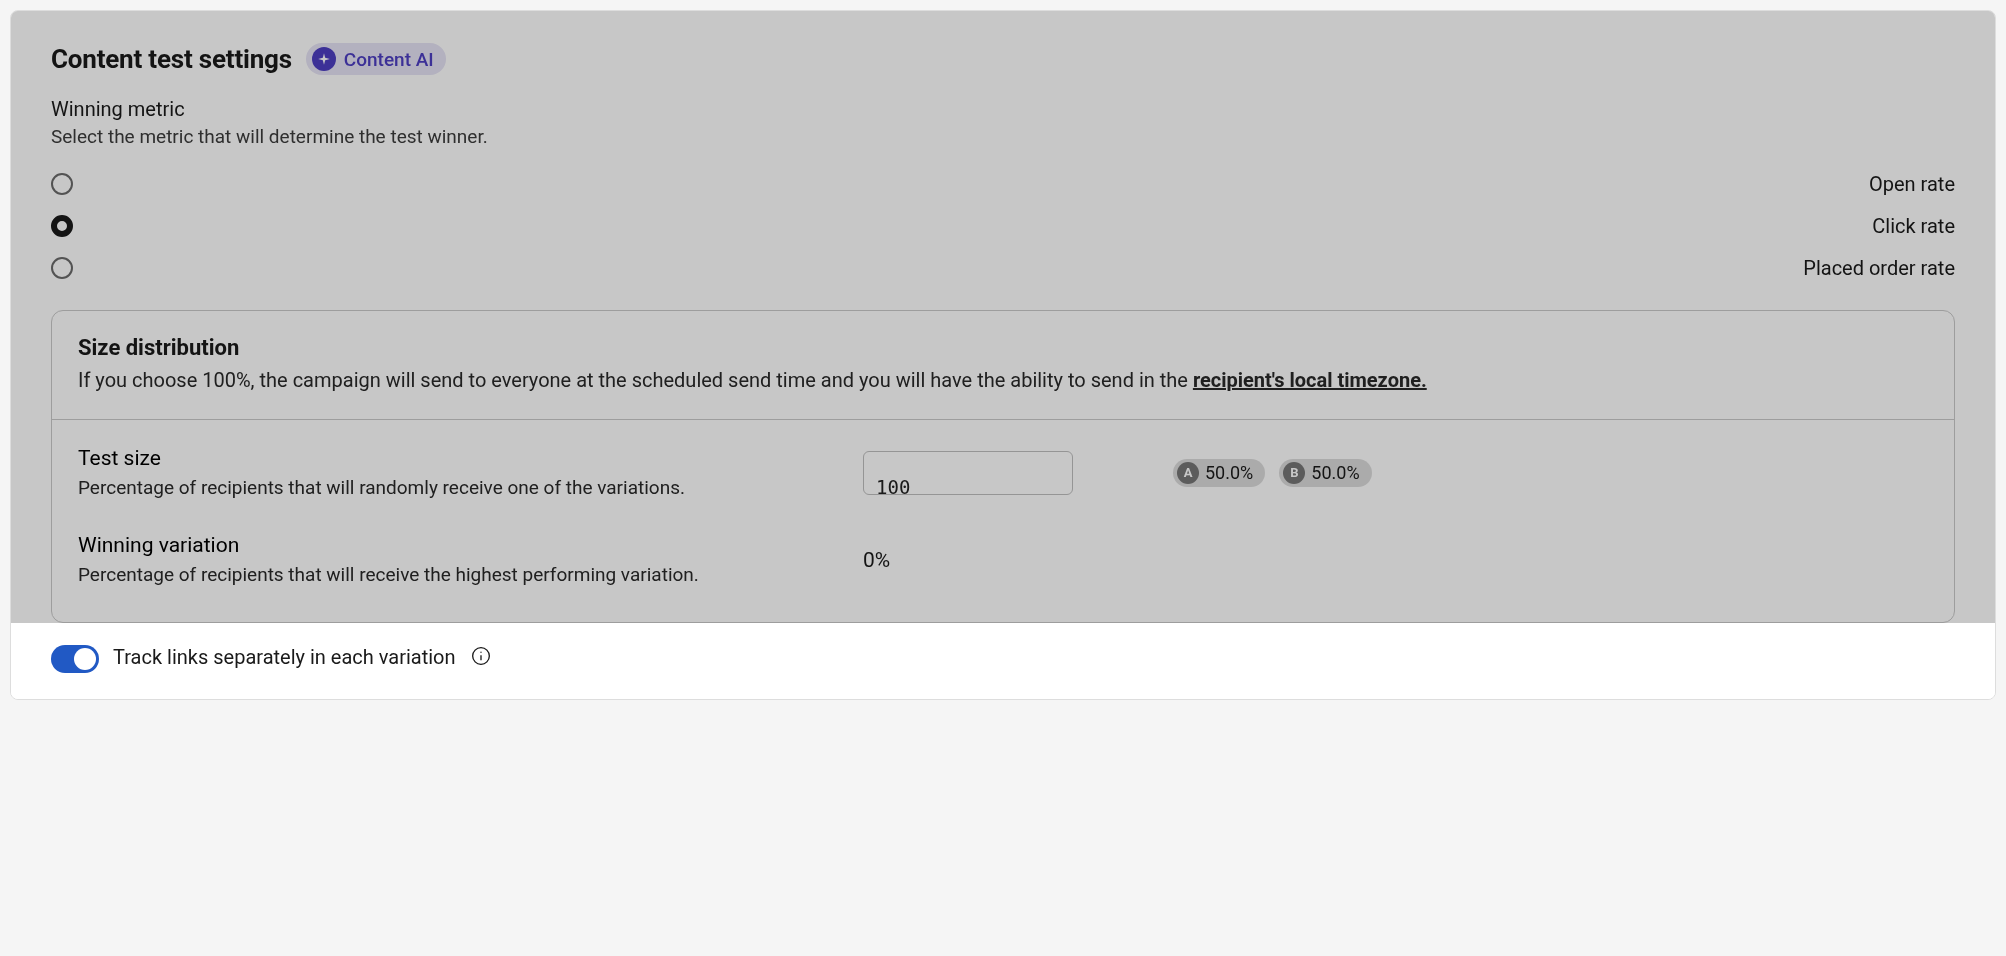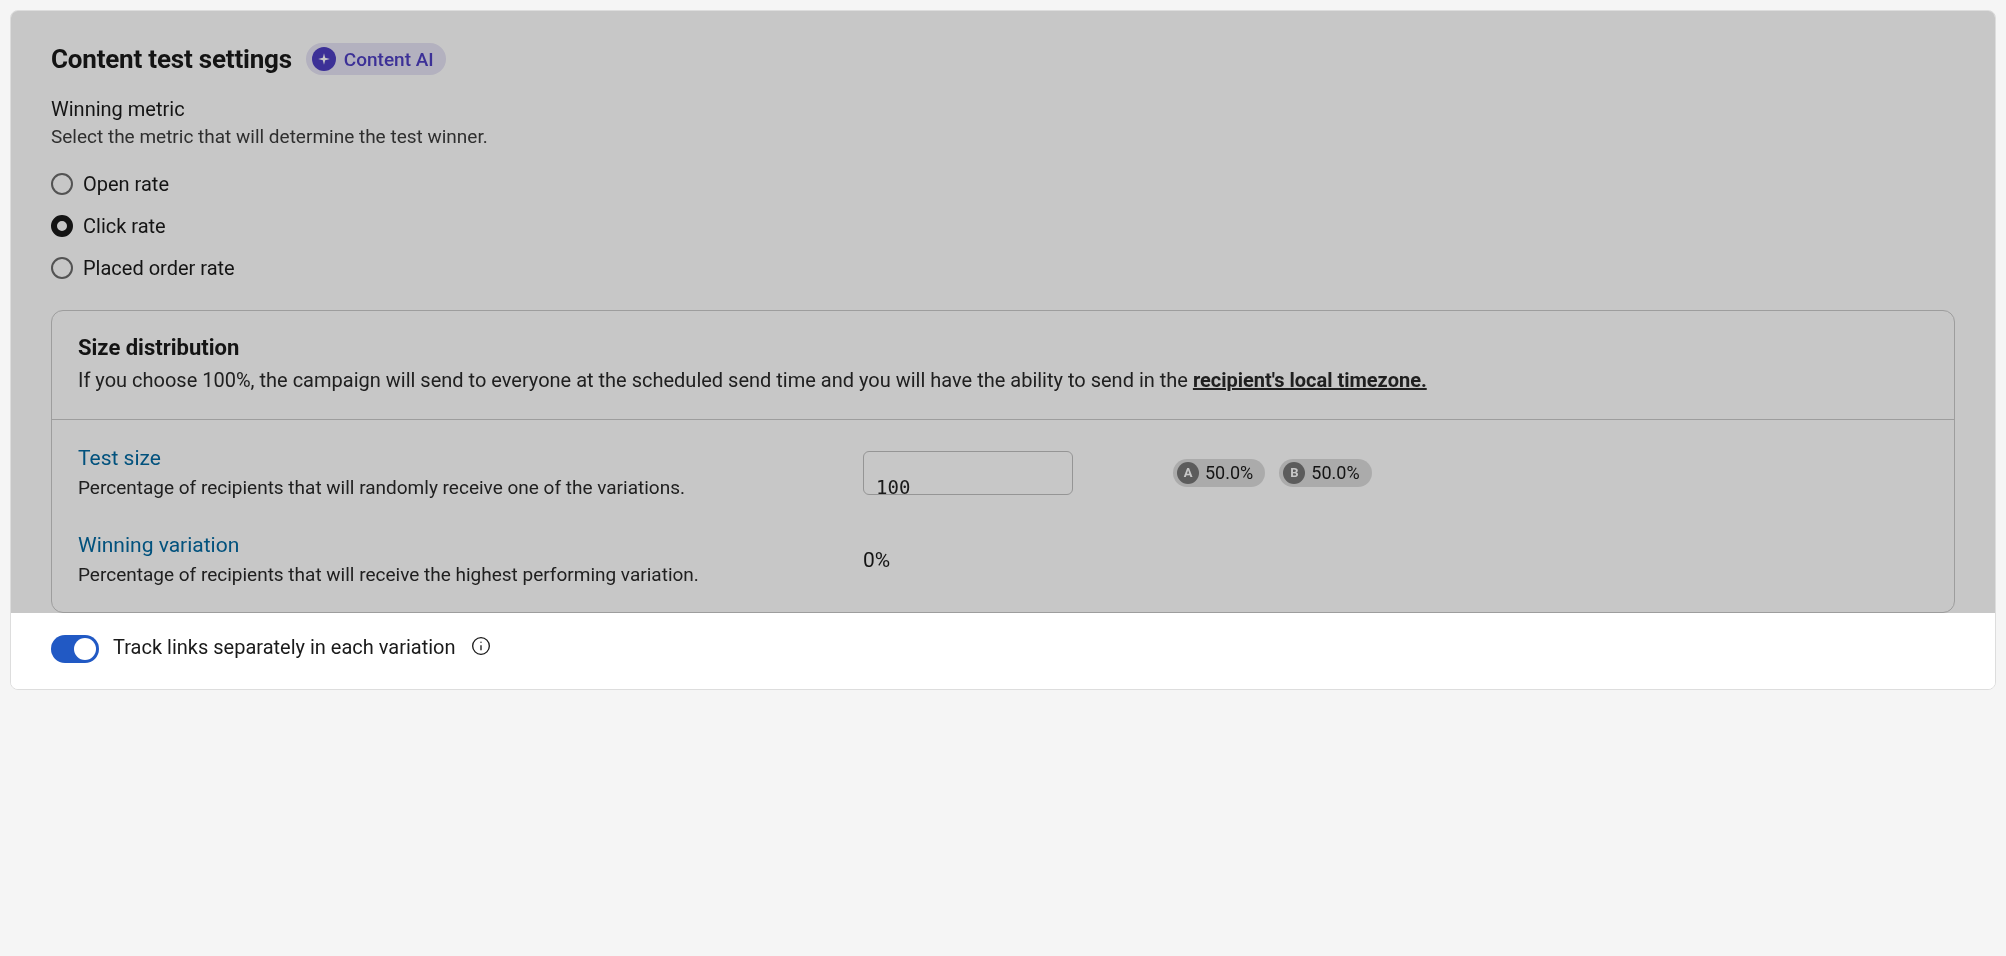--- a/index.html
+++ b/index.html
@@ -82,22 +82,23 @@
     }
     .radio-group {
       display: flex;
       flex-direction: column;
       gap: 18px;
       margin-bottom: 30px;
     }
     .radio-row {
       display: flex;
       align-items: center;
-      gap: 10px;
+      gap: 0;
       cursor: pointer;
+      justify-content: space-between;
     }
     .radio-circle {
       width: 22px;
       height: 22px;
       border: 2.5px solid #6b6b6b;
       border-radius: 50%;
       flex-shrink: 0;
       position: relative;
     }
     .radio-row.selected .radio-circle {
@@ -135,24 +136,24 @@
     .box-body {
       padding: 26px;
     }
     .row {
       display: grid;
       grid-template-columns: 1fr 280px 1fr;
       align-items: center;
       gap: 30px;
       margin-bottom: 34px;
     }
-    .row:last-child { margin-bottom: 0; }
+    .row:last-child { margin-bottom: 10px; }
     .row-left .row-title {
       font-size: 21px;
-      color: #0369a1;
+      color: #000000;
       margin-bottom: 6px;
     }
     .row-left .row-desc {
       font-size: 19px;
       color: #2a2a2a;
     }
     .input-wrap {
       display: flex;
       align-items: center;
       border: 1px solid #bfbfbf;

